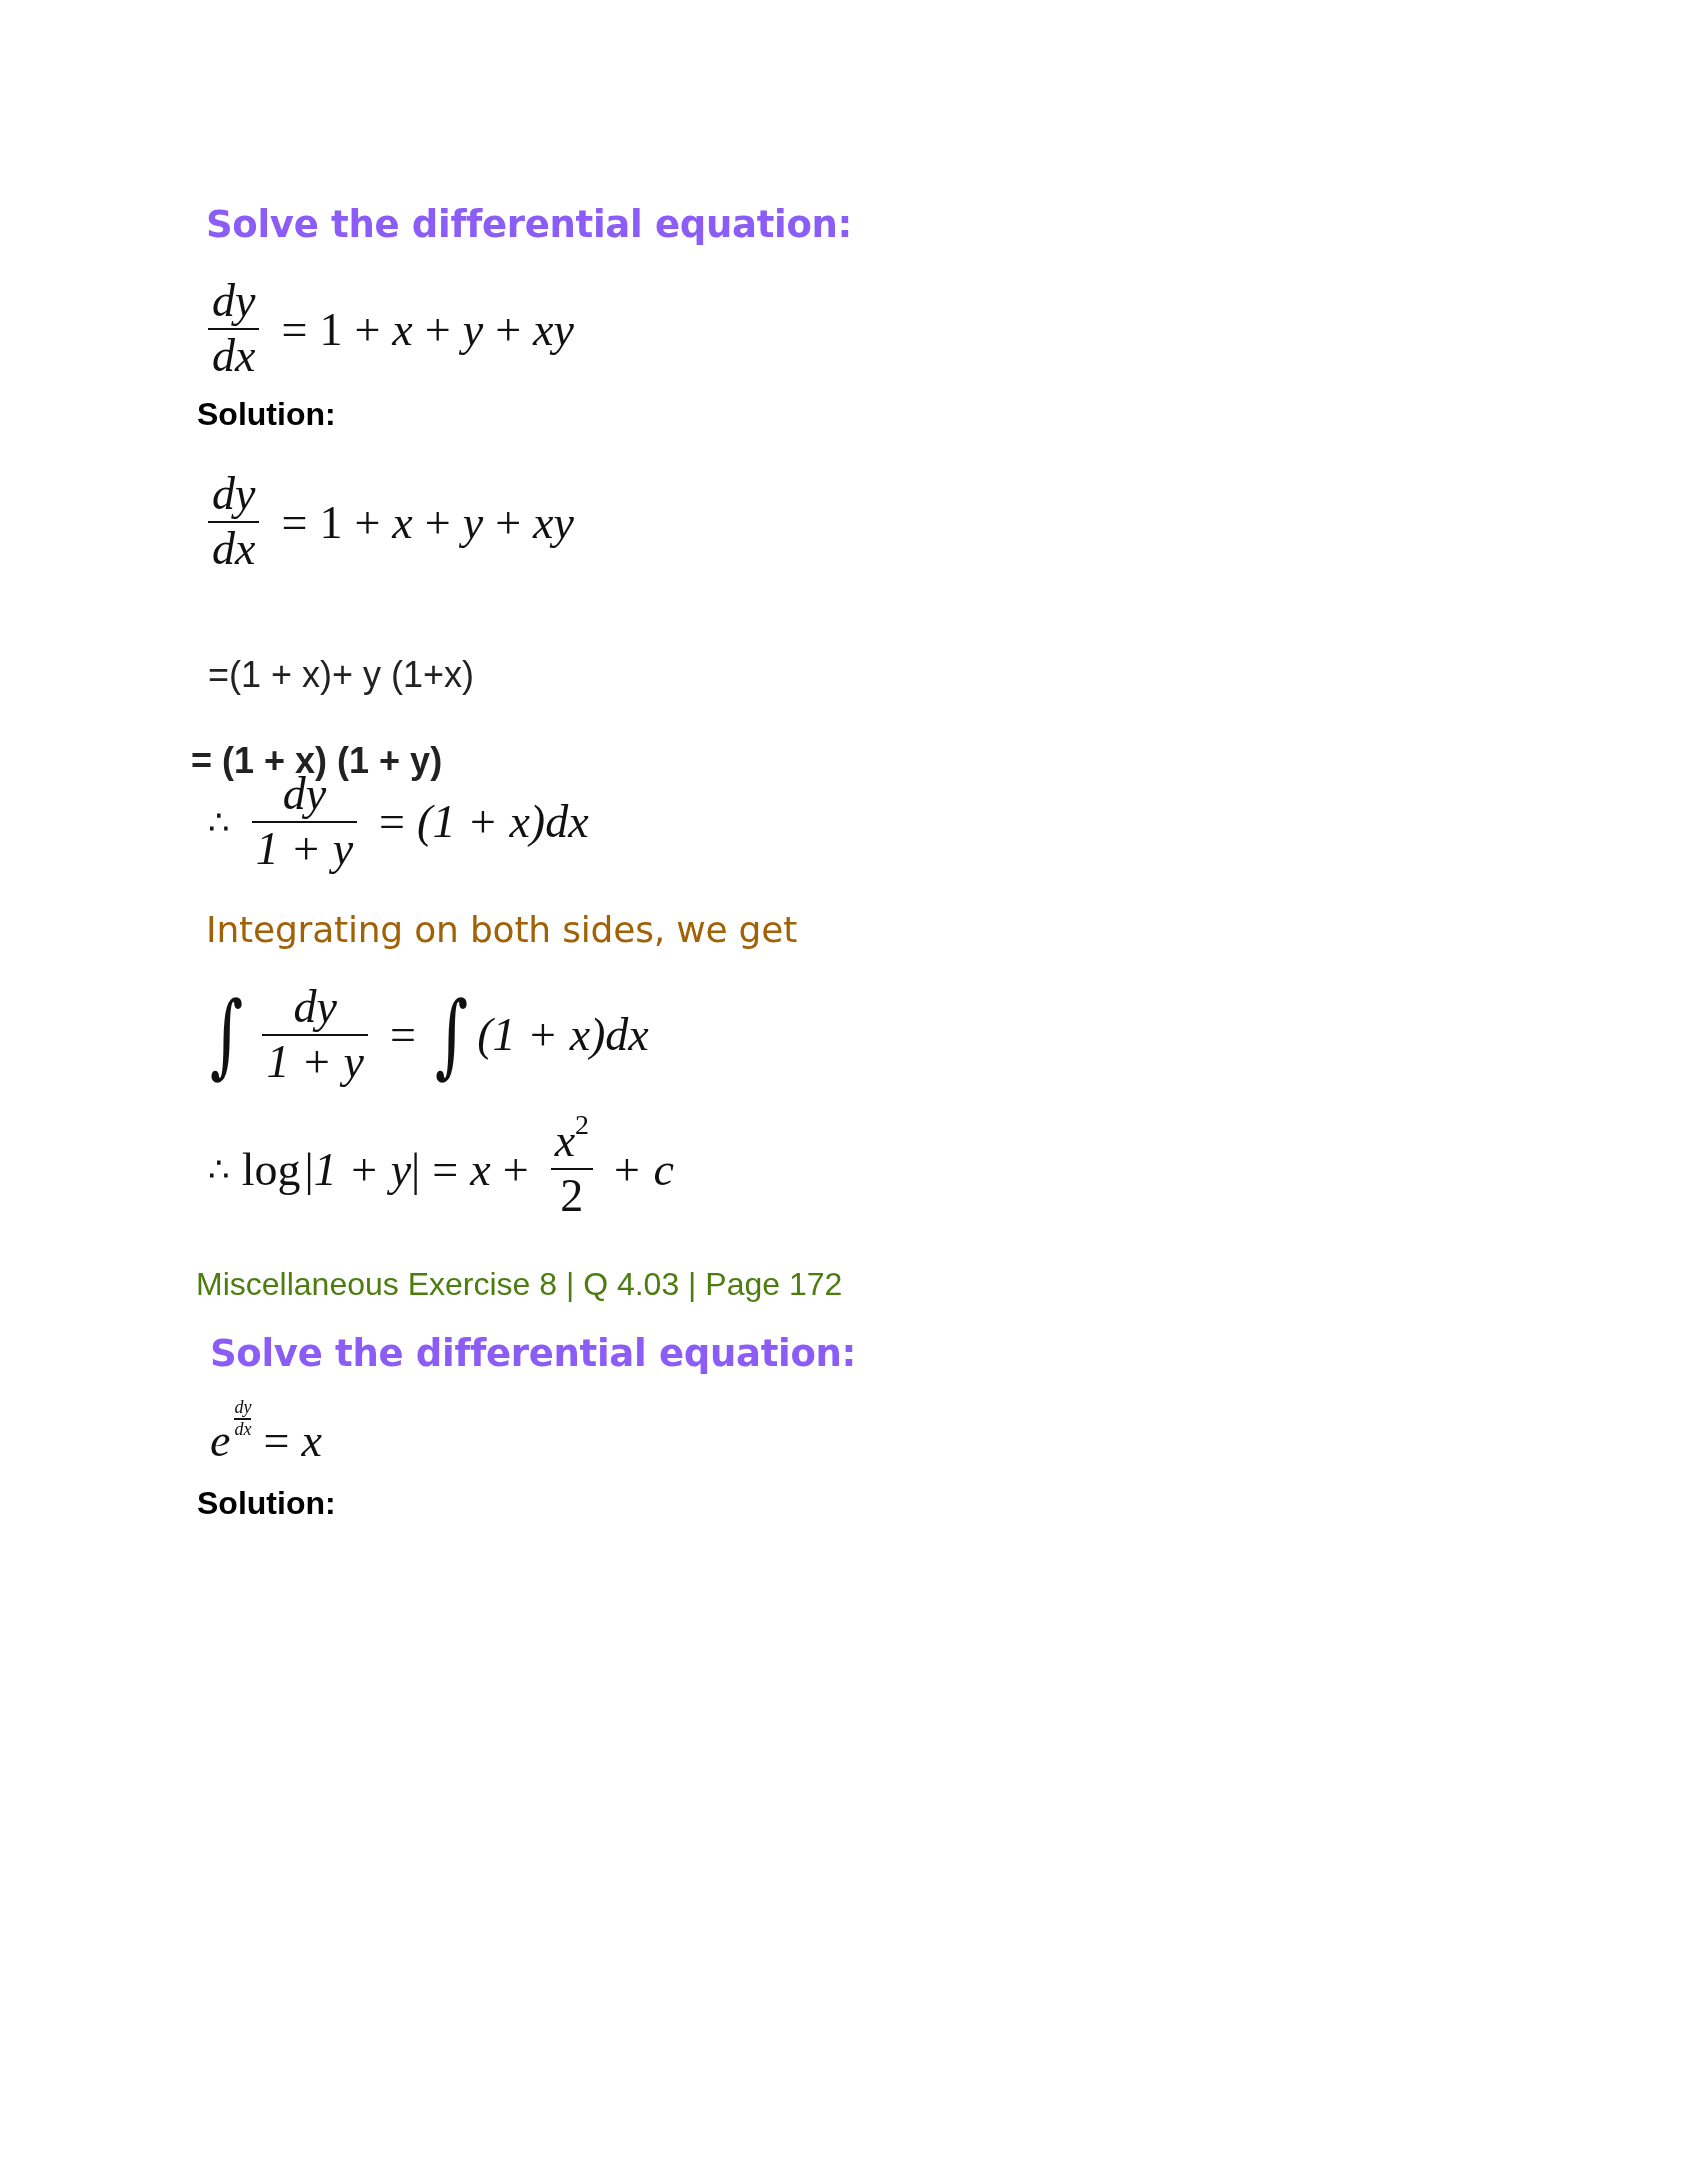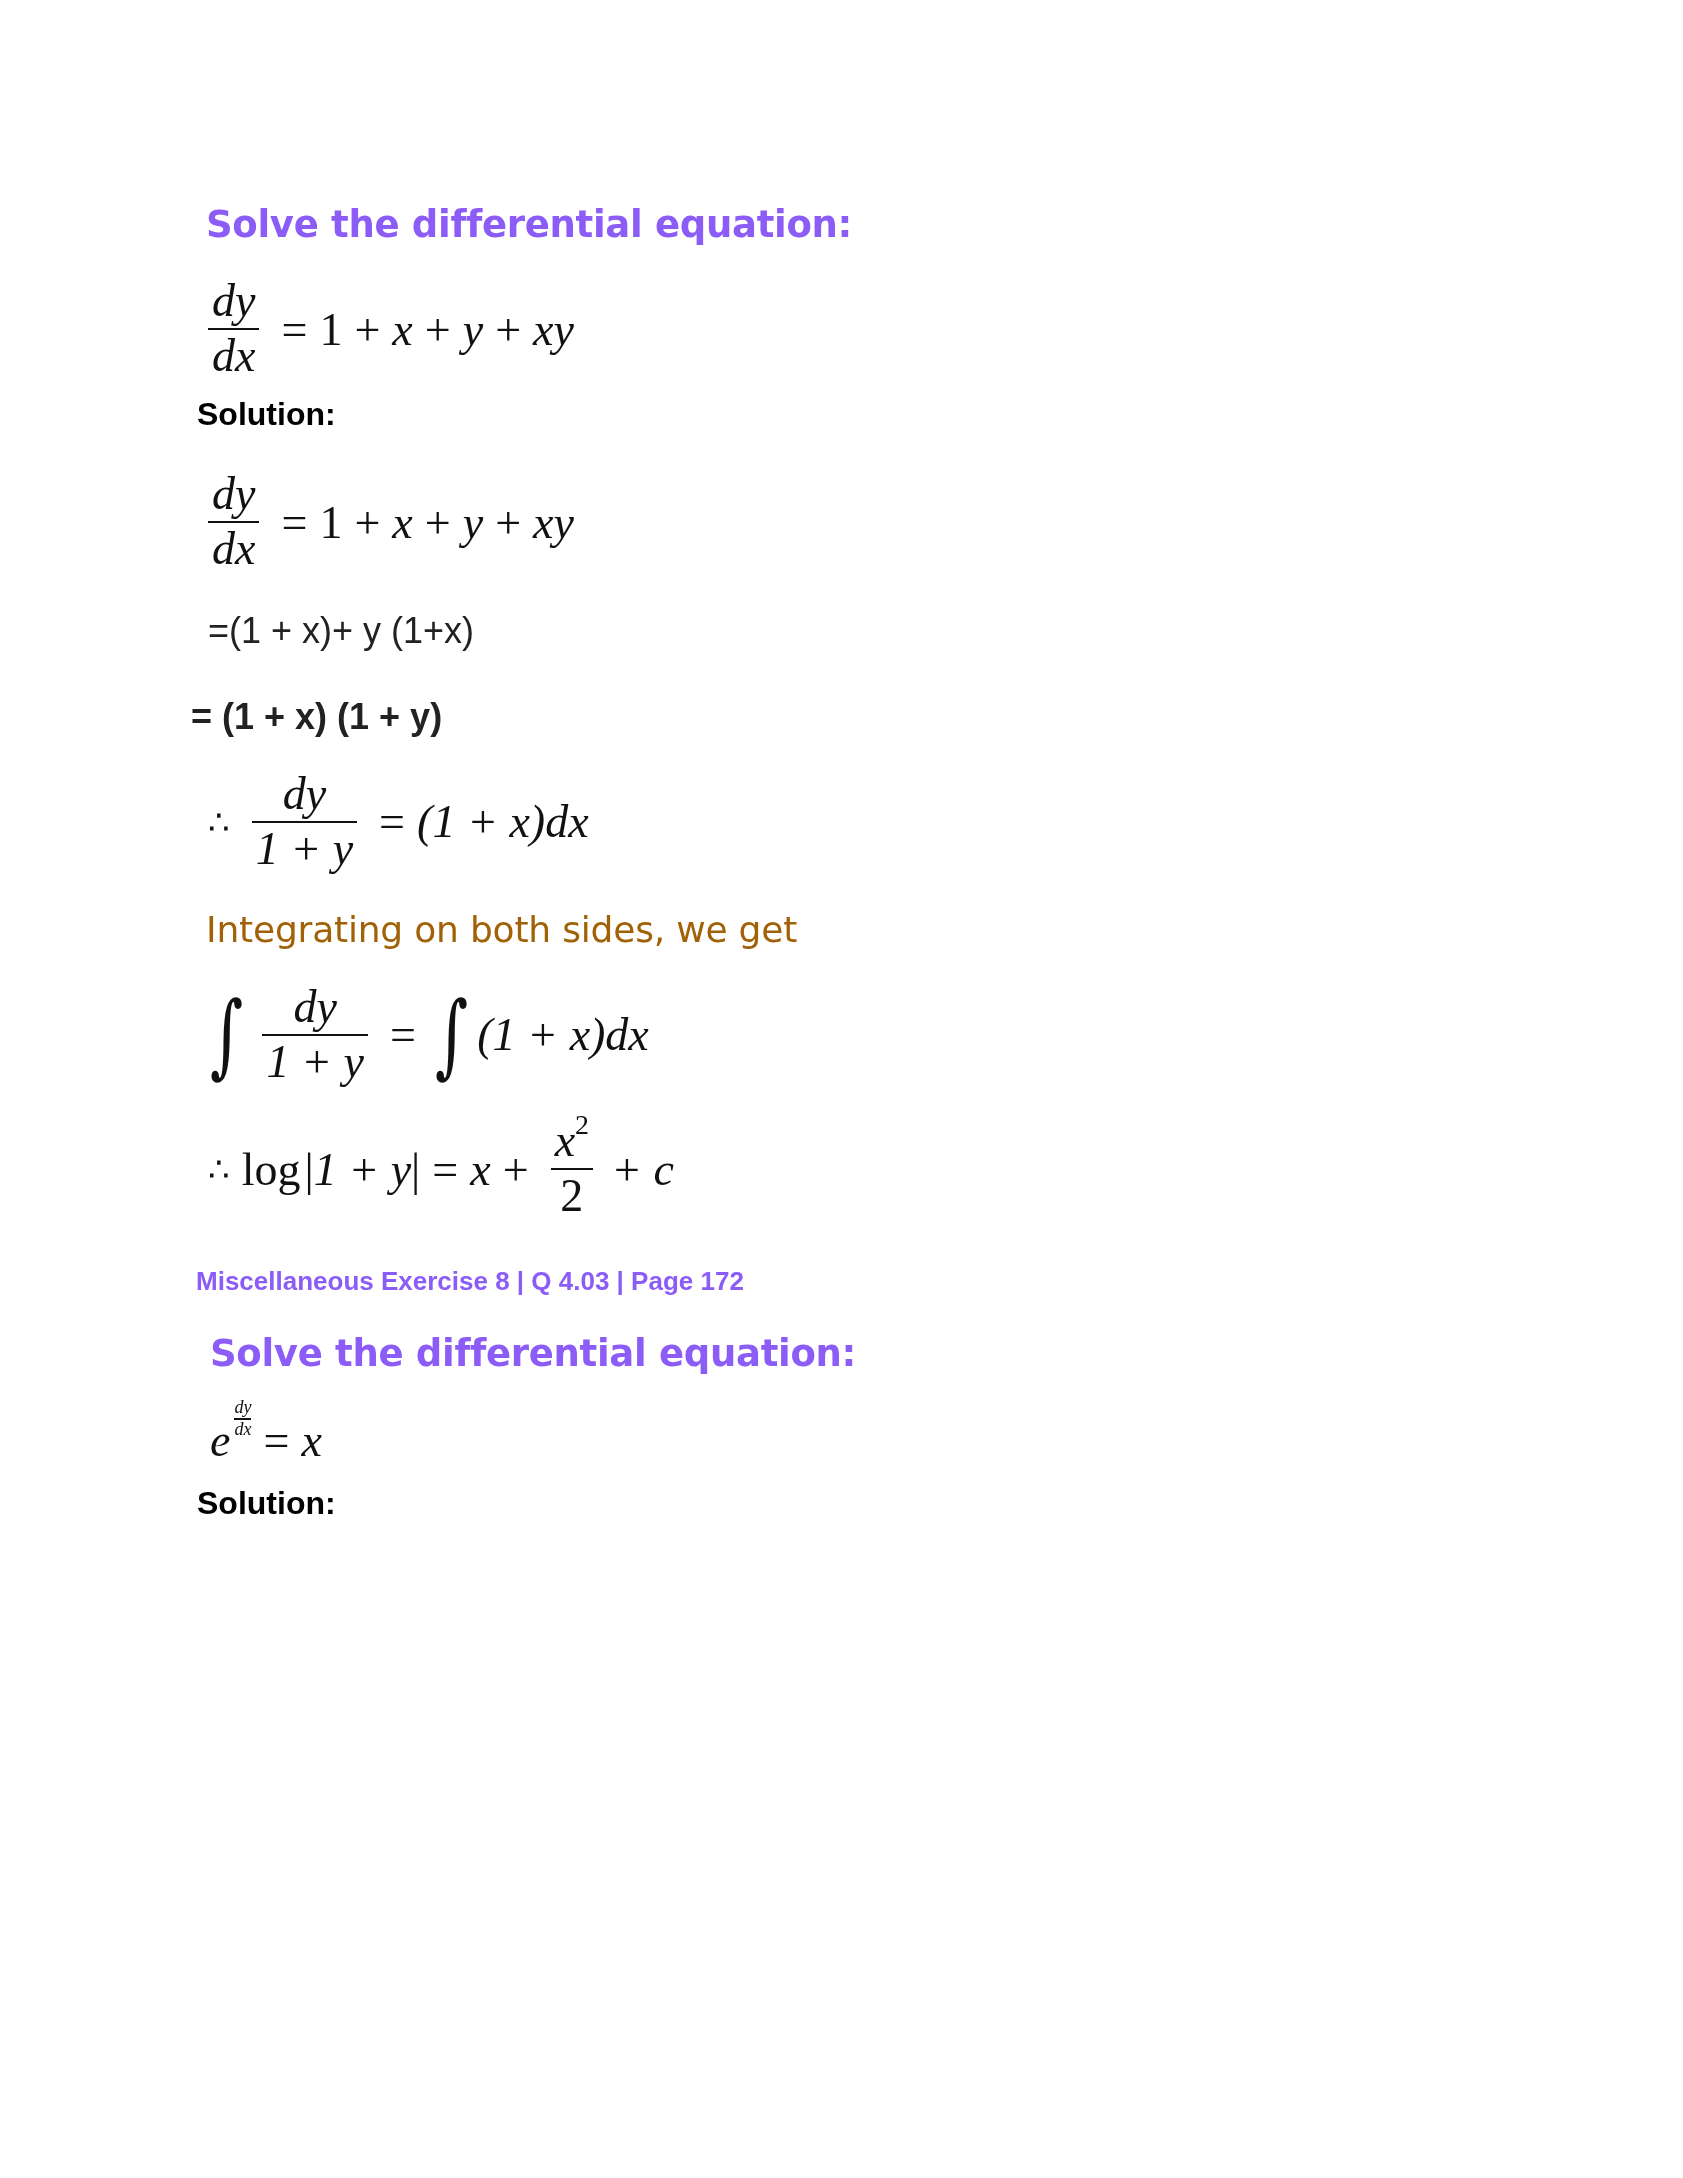--- a/index.html
+++ b/index.html
@@ -1,22 +1,22 @@
 <!DOCTYPE html>
 <html><head>
   <meta charset="utf-8">
   <style>
     html, body { margin: 0; padding: 0; background: #ffffff; }
     body { width: 1683px; height: 2178px; position: relative; overflow: hidden; color: #111; }
     .abs { position: absolute; }
     .heading { font-family: "DejaVu Sans", sans-serif; font-weight: bold; font-size: 37px; color: #8b5cf6; white-space: nowrap; letter-spacing: -0.3px; }
     .solution { font-family: "Liberation Sans", sans-serif; font-weight: bold; font-size: 32px; color: #000; white-space: nowrap; }
-    .plain { font-family: "Liberation Sans", sans-serif; font-size: 36px; color: #222; white-space: nowrap; }
+    .plain { font-family: "Liberation Sans", sans-serif; font-size: 36px; color: #222; white-space: nowrap; margin-top: 44px; }
     .light { font-family: "DejaVu Sans", sans-serif; font-weight: normal; font-size: 36px; color: #a16207; white-space: nowrap; letter-spacing: -0.2px; }
-    .green { font-family: "Liberation Sans", sans-serif; font-weight: bold; font-size: 26px; color: #8b5cf6; white-space: nowrap; }
+    .green { font-family: "Liberation Sans", sans-serif; font-weight: normal; font-size: 32px; color: #4d7c0f; white-space: nowrap; }
     .math { font-family: "Liberation Serif", "DejaVu Serif", serif; font-size: 46px; color: #111; white-space: nowrap; display: flex; align-items: center; }
     .math i { font-style: italic; }
     .frac { display: inline-flex; flex-direction: column; align-items: center; margin: 0 10px; vertical-align: middle; }
     .frac .num, .frac .den { padding: 0 4px; line-height: 1.15; }
     .frac .bar { height: 2px; background: #111; width: 100%; }
     .op { margin: 0 12px; font-style: normal; }
     .int { font-family: "DejaVu Serif", serif; font-size: 91px; font-style: italic; line-height: 1; transform: scaleX(0.7); display: inline-block; margin-right: 2px; }
     .therefore { font-size: 34px; margin-right: 12px; }
     .sup { font-size: 28px; vertical-align: super; position: relative; top: -6px; }
     .small-frac { display: inline-flex; flex-direction: column; align-items: center; font-size: 18px; margin-left: 4px; position: relative; top: -22px; }

